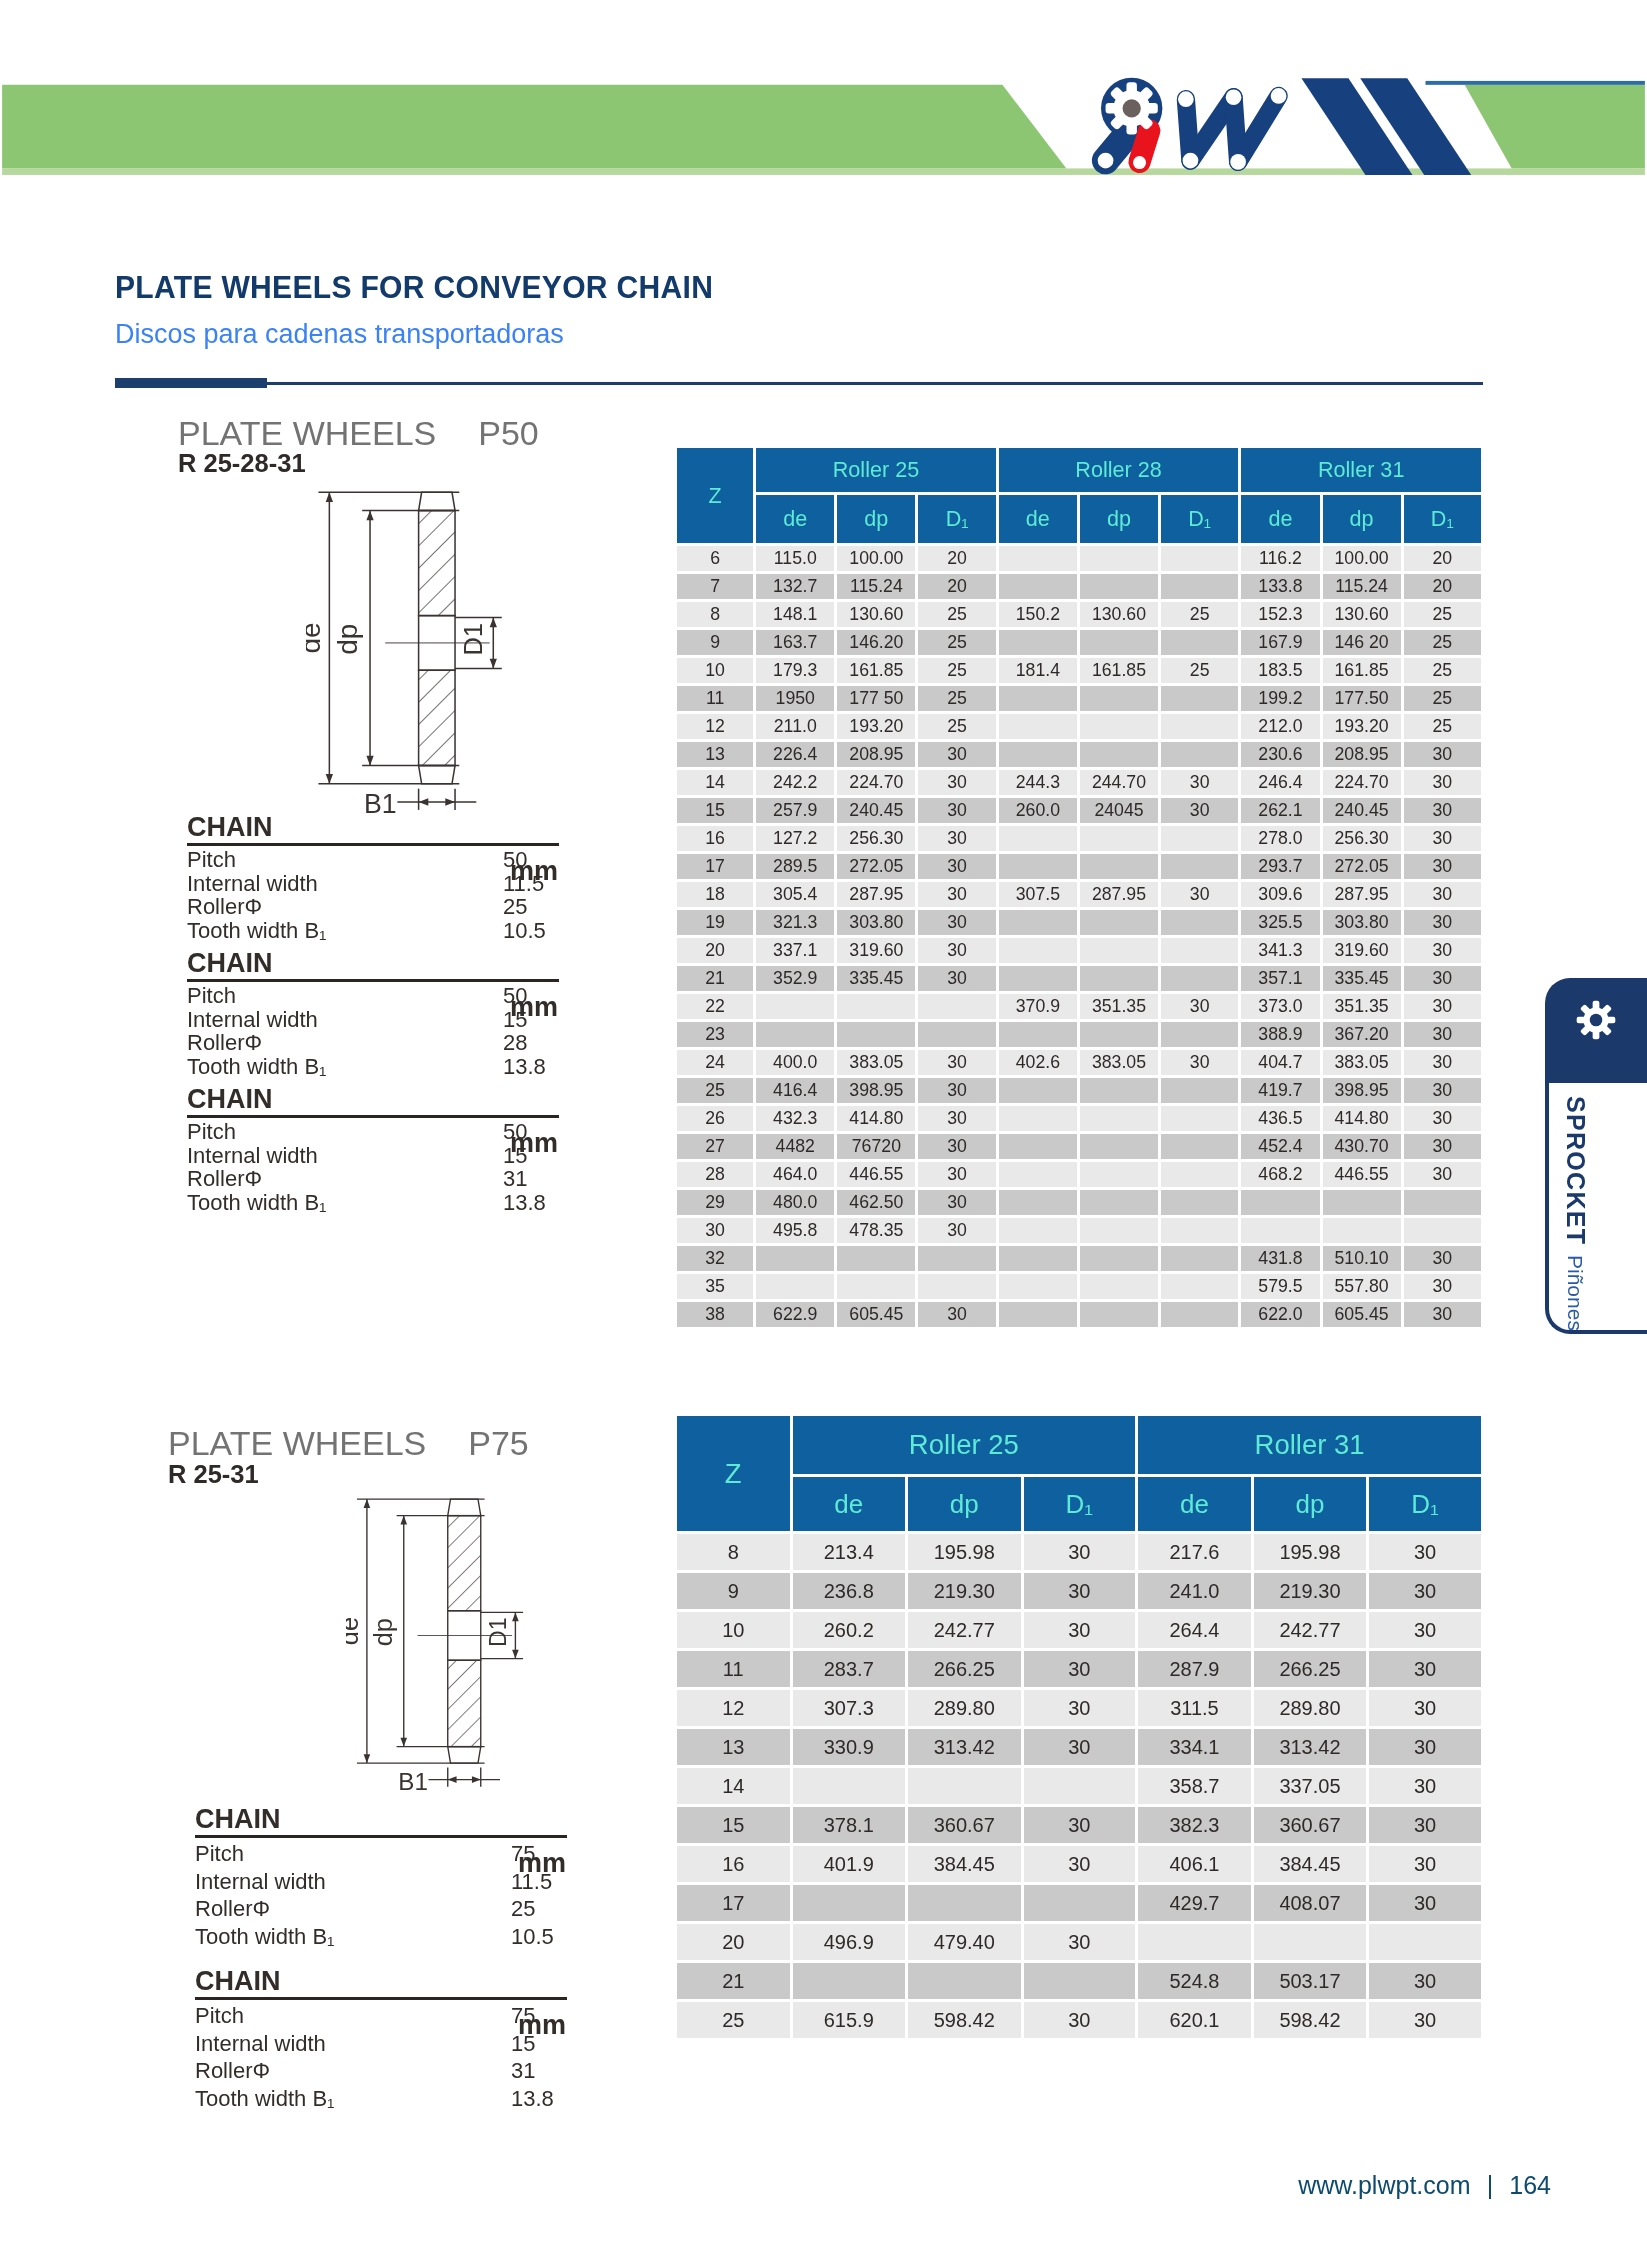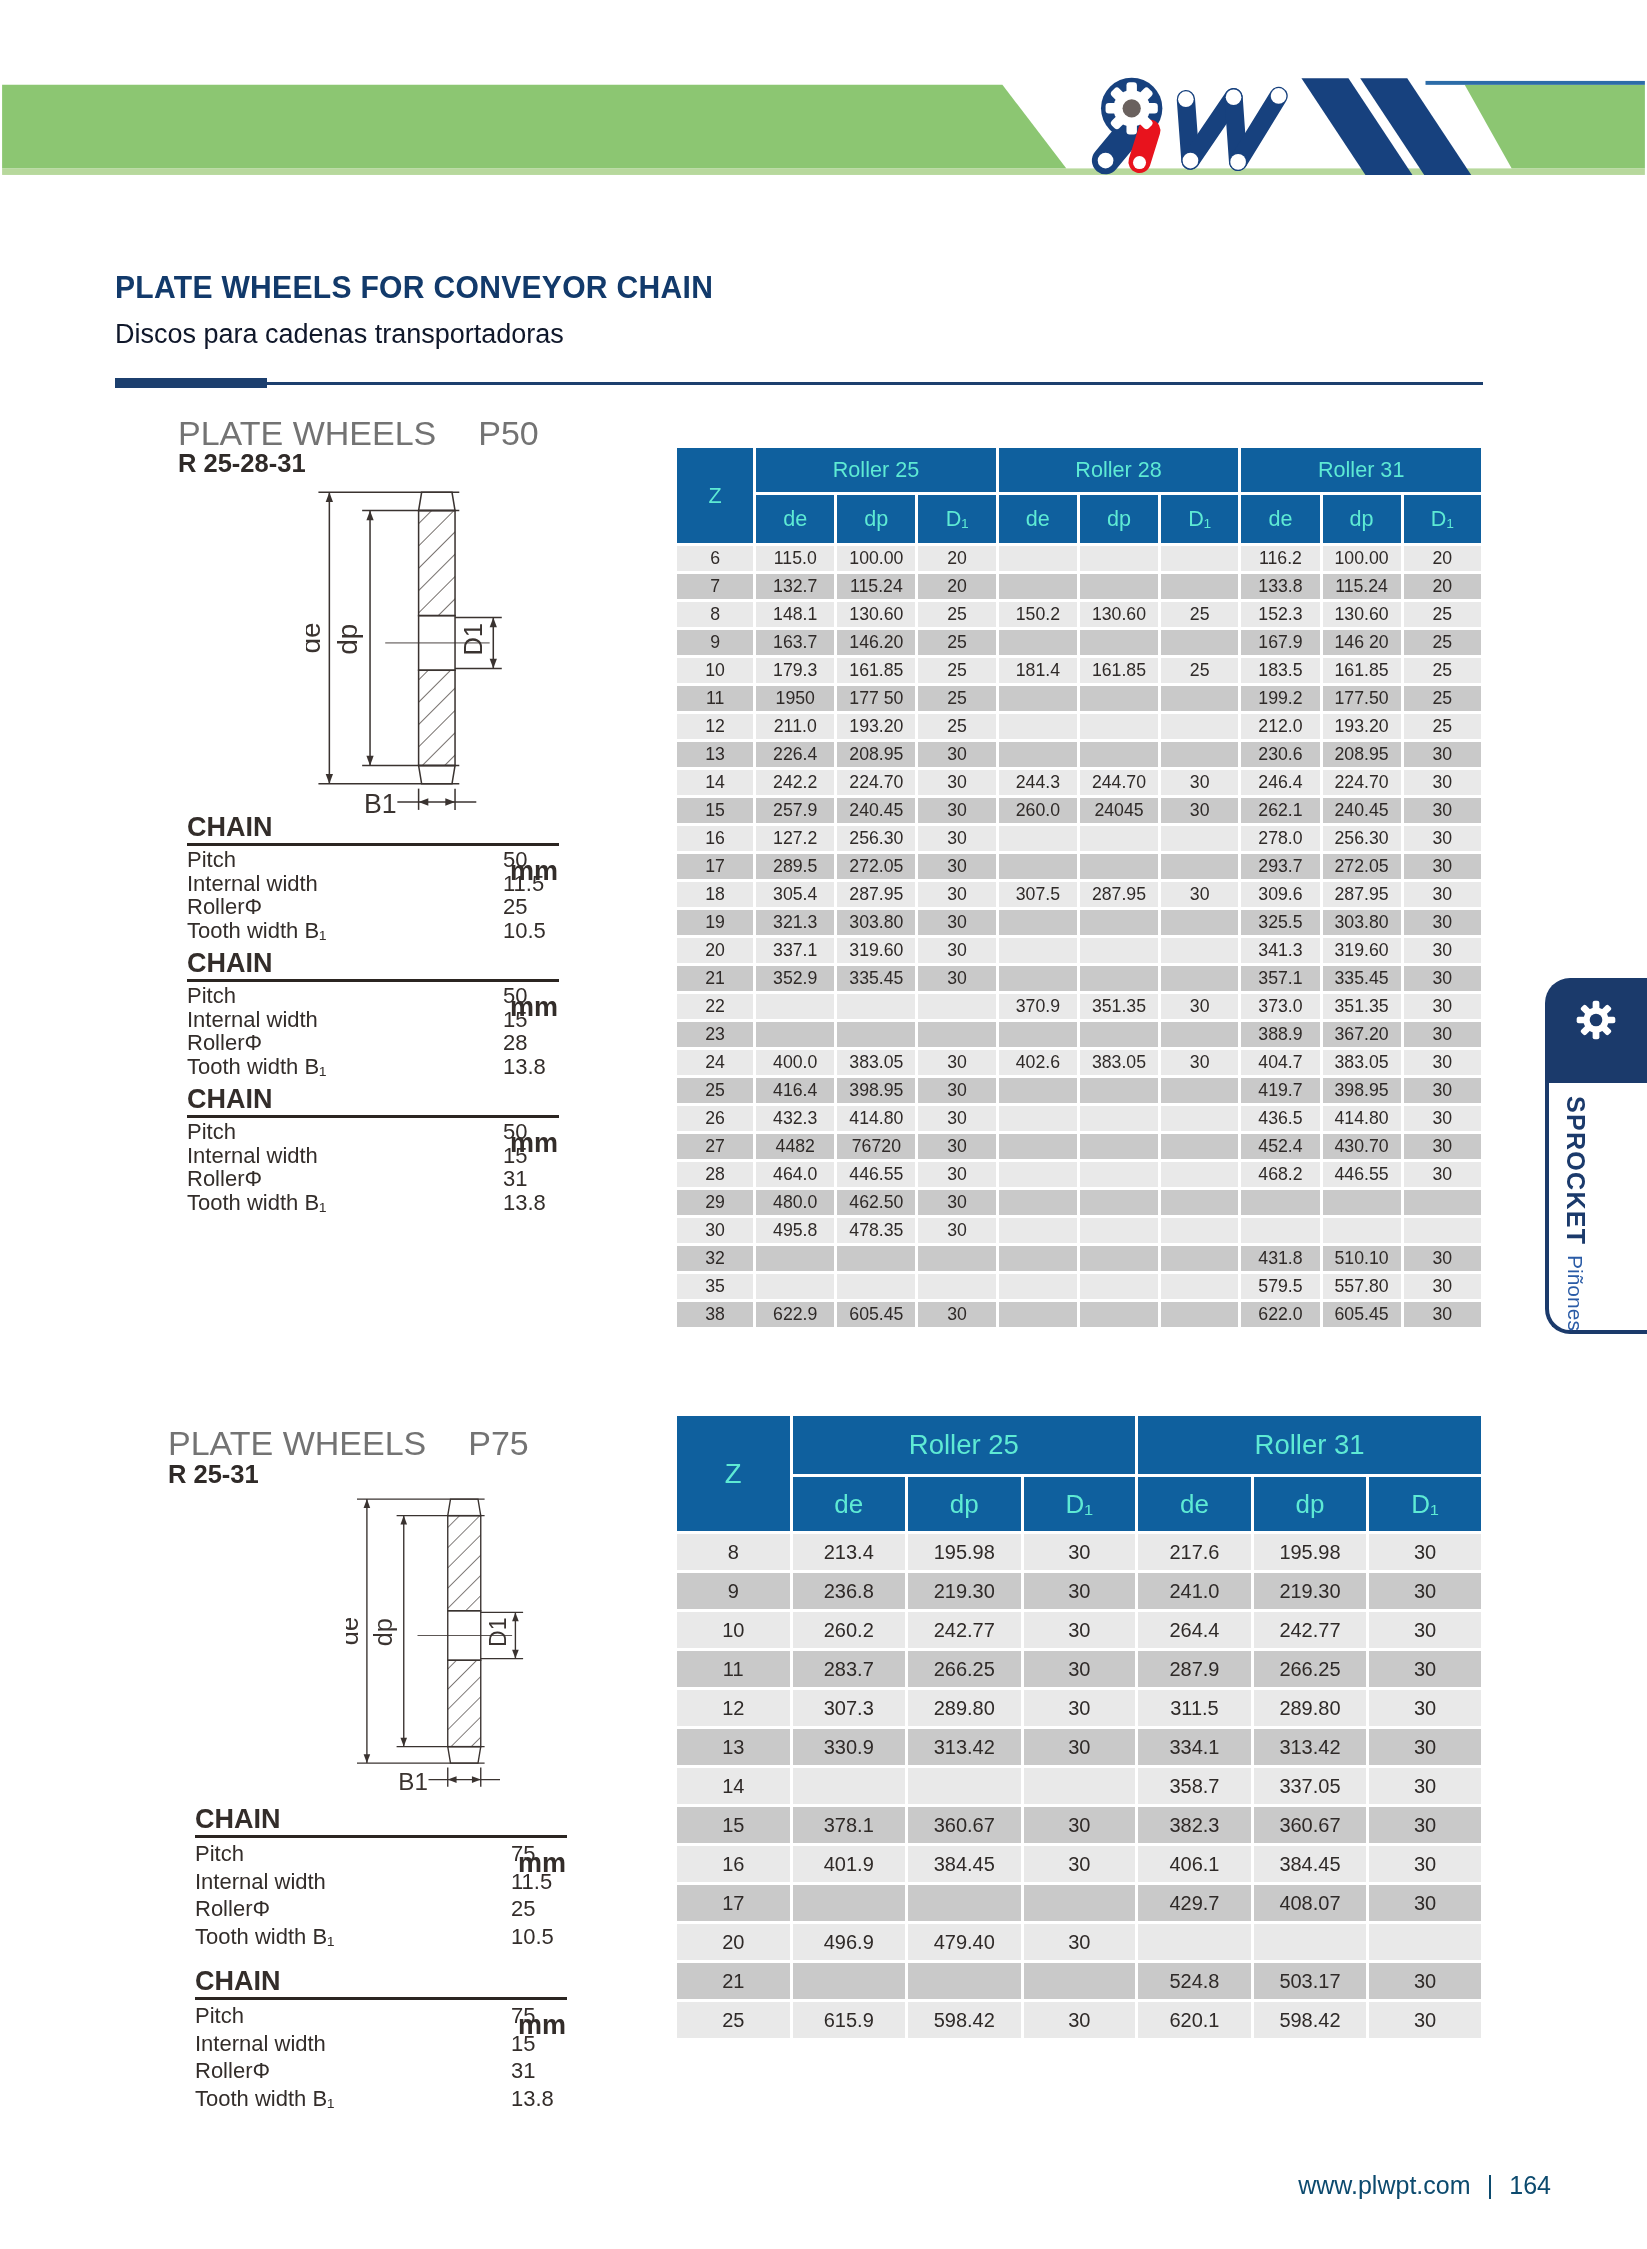--- a/index.html
+++ b/index.html
@@ -11,21 +11,21 @@
   .abs{position:absolute;}
 
   
   #band-svg{position:absolute;left:0;top:77px;width:1647px;height:111px;}
 
   
   .page-title{
     left:115px;top:270px;font-size:31px;font-weight:700;color:#123a6b;
     letter-spacing:0.3px;transform:scaleX(.97);transform-origin:left;
   }
-  .page-subtitle{left:115px;top:319px;font-size:27px;color:#0f172a;}
+  .page-subtitle{left:115px;top:319px;font-size:27px;color:#3b82f6;}
   .rule-thick{left:115px;top:378px;width:152px;height:9.8px;background:#1c3f6e;}
   .rule-thin{left:267px;top:382px;width:1216px;height:2.6px;background:#1c3f6e;}
 
   
   .sec-head{font-size:34px;color:#737373;display:flex;}
   .sec-head .code{margin-left:42px;}
   .sec-range{font-size:25.5px;font-weight:700;color:#2f2a28;}
 
   
   .wheel-svg text{fill:#3a3330;font-family:"Liberation Sans","DejaVu Sans",sans-serif;}

